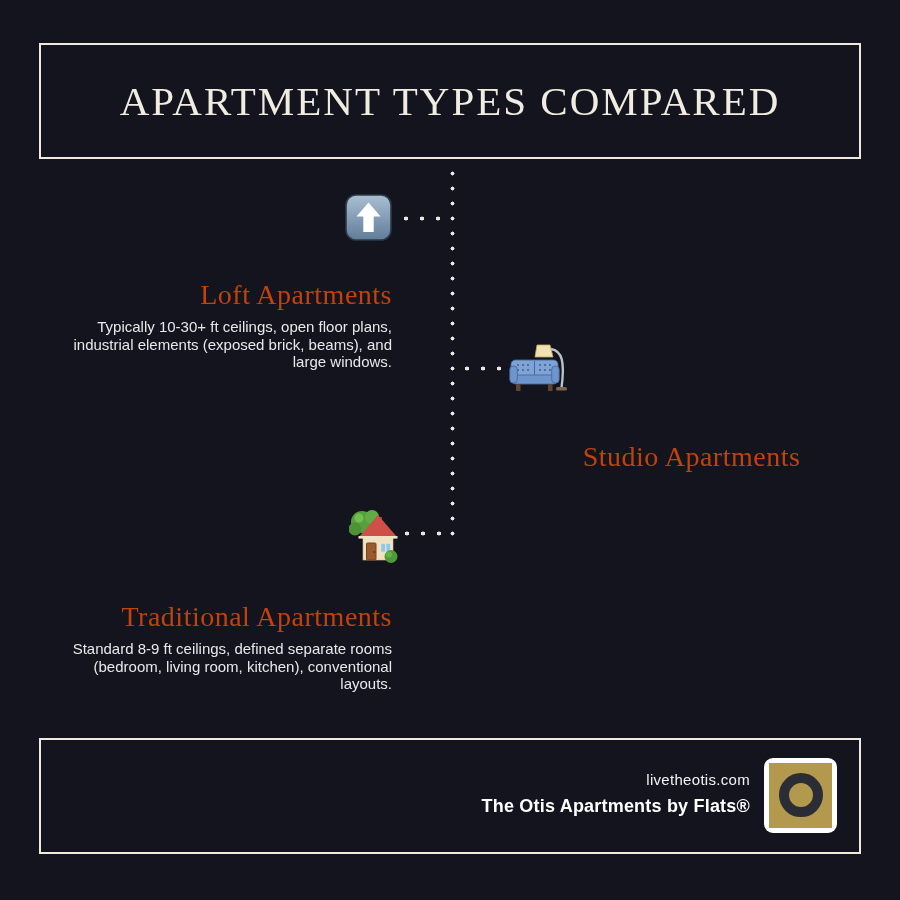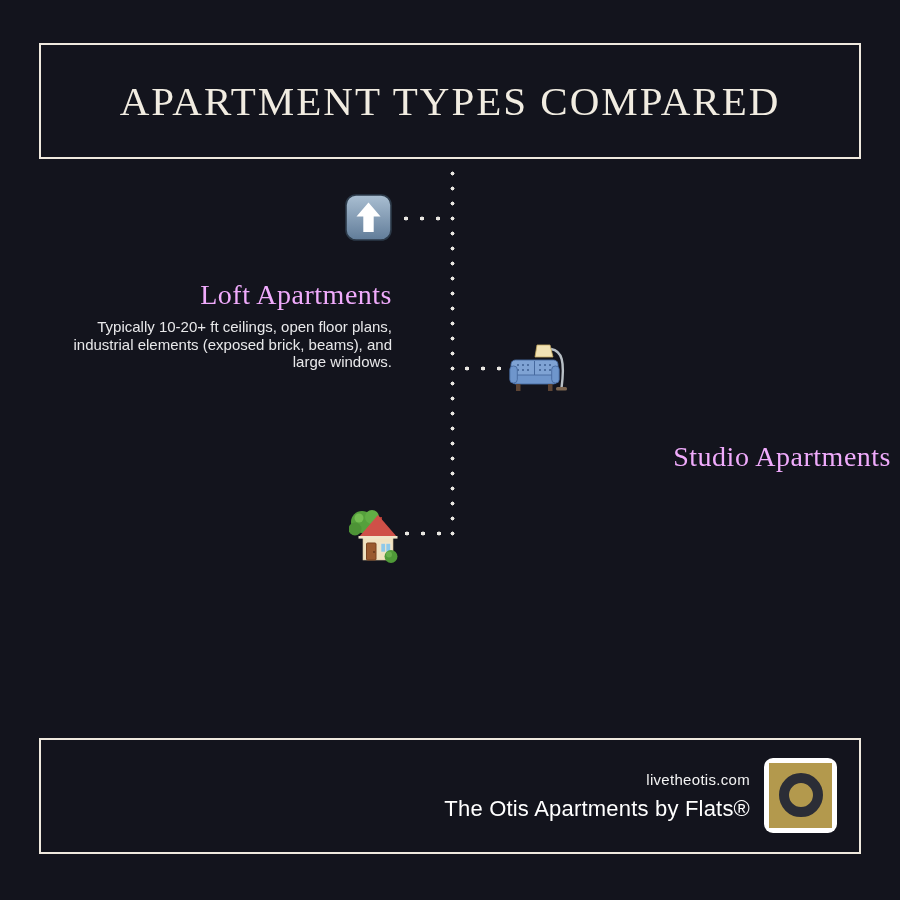--- a/index.html
+++ b/index.html
@@ -41,36 +41,36 @@
   .icon-wrap { position:absolute; }
   .icon-arrow { left:345px; top:194px; }
   .icon-couch { left:509px; top:343px; }
   .icon-house { left:349px; top:508px; }
 
   
   .section { position:absolute; }
   .section-title {
     margin:0 0 7px 0;
     font-family:"Liberation Serif","DejaVu Serif",serif;
-    font-weight:400; font-size:28px; color:#f0abfc; letter-spacing:0.5px;
+    font-weight:400; font-size:28px; color:#c2410c; letter-spacing:0.5px;
   }
   .section-desc {
     margin:0; font-size:15px; line-height:17.5px; color:#e8e8ea;
   }
   .sec-loft        { left:57px;  top:279px; width:335px; text-align:right; }
-  .sec-studio      { left:536px; top:441px; width:355px; text-align:right; }
+  .sec-studio      { left:514px; top:441px; width:355px; text-align:center; }
   .sec-traditional { left:57px;  top:601px; width:335px; text-align:right; }
 
   
   .footer-box { top:738px; }
   .footer-text {
     position:absolute; top:31px; right:109px; text-align:right; white-space:nowrap;
   }
   .footer-website { font-size:15px; font-weight:400; color:#f3f3f3; letter-spacing:0.3px; }
-  .footer-brand   { margin-top:8px; font-size:22px; font-weight:400; color:#ffffff; letter-spacing:0.2px; }
+  .footer-brand   { margin-top:8px; font-size:18px; font-weight:700; color:#ffffff; letter-spacing:0.2px; }
   .logo-frame {
     position:absolute; top:18px; right:22px;
     width:63px; height:65px; padding:5px;
     background:#ffffff; border-radius:9px;
   }
   .logo-inner { position:relative; width:100%; height:100%; background:#b3994d; }
   .logo-ring {
     position:absolute; left:50%; top:50%; transform:translate(-50%,-52%);
     width:24px; height:24px; border:10px solid #2b2d36; border-radius:50%;
     filter:blur(0.6px);
@@ -148,27 +148,31 @@
       <circle cx="25" cy="44" r="0.9" fill="#5e3317"></circle>
       <rect x="31.5" y="35" width="10.5" height="9.5" fill="#8ec9ea" stroke="#f0e4c8" stroke-width="1.6"></rect>
       <line x1="36.7" y1="35" x2="36.7" y2="44.5" stroke="#f0e4c8" stroke-width="1.2"></line>
       <circle cx="42" cy="48.5" r="6.5" fill="#4f9a38"></circle>
       <circle cx="40" cy="46.5" r="3" fill="#68b04c"></circle>
     </svg>
   </div>
 
   <div class="section sec-loft">
     <h2 class="section-title">Loft Apartments</h2>
-    <p class="section-desc">Typically 10-20+ ft ceilings, open floor plans, industrial elements (exposed brick, beams), and large windows.</p>
+    <p class="section-desc">Typically 10-30+ ft ceilings, open floor plans, industrial elements (exposed brick, beams), and large windows.</p>
   </div>
 
   <div class="section sec-studio">
     <h2 class="section-title">Studio Apartments</h2>
   </div>
 
+  <div class="section sec-traditional">
+    <h2 class="section-title">Traditional Apartments</h2>
+    <p class="section-desc">Standard 8-9 ft ceilings, defined separate rooms (bedroom, living room, kitchen), conventional layouts.</p>
+  </div>
 
   <div class="framed-box footer-box">
     <div class="footer-text">
       <div class="footer-website">livetheotis.com</div>
       <div class="footer-brand">The Otis Apartments by Flats®</div>
     </div>
     <div class="logo-frame">
       <div class="logo-inner" style="background: rgb(179, 153, 77);">
         <div class="logo-ring" style="border-color: rgb(43, 45, 54);"></div>
       </div>

